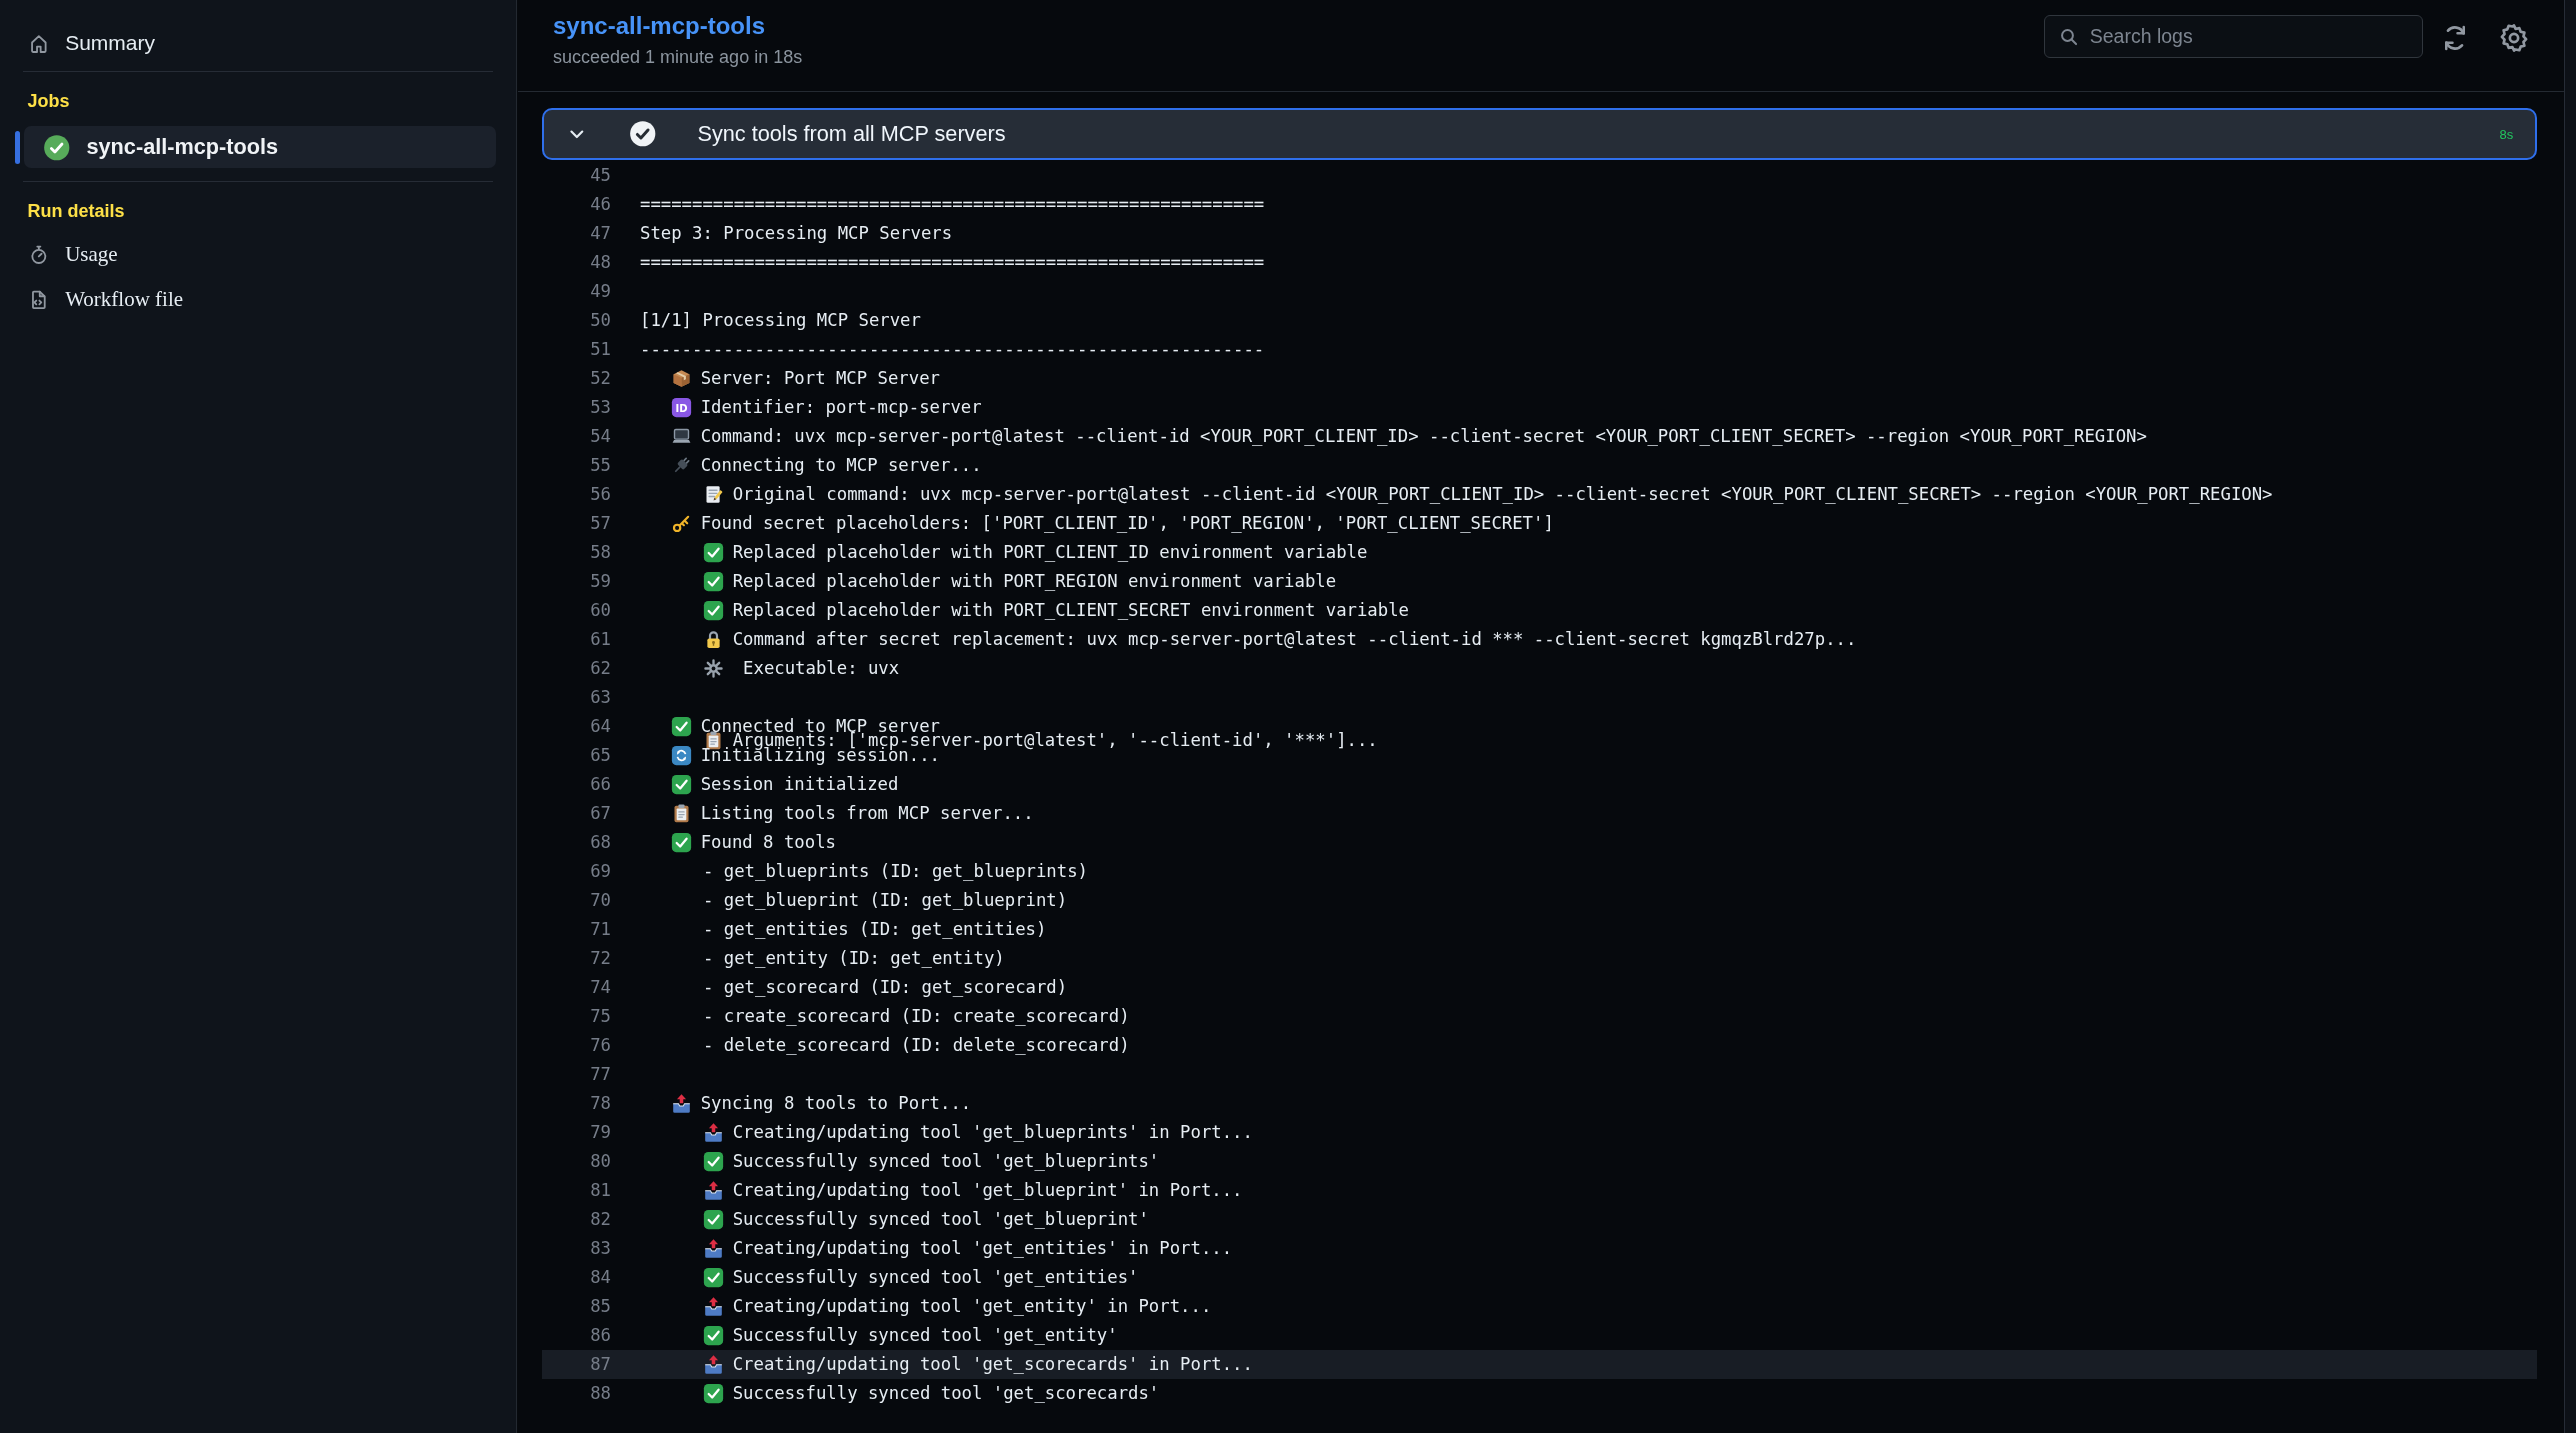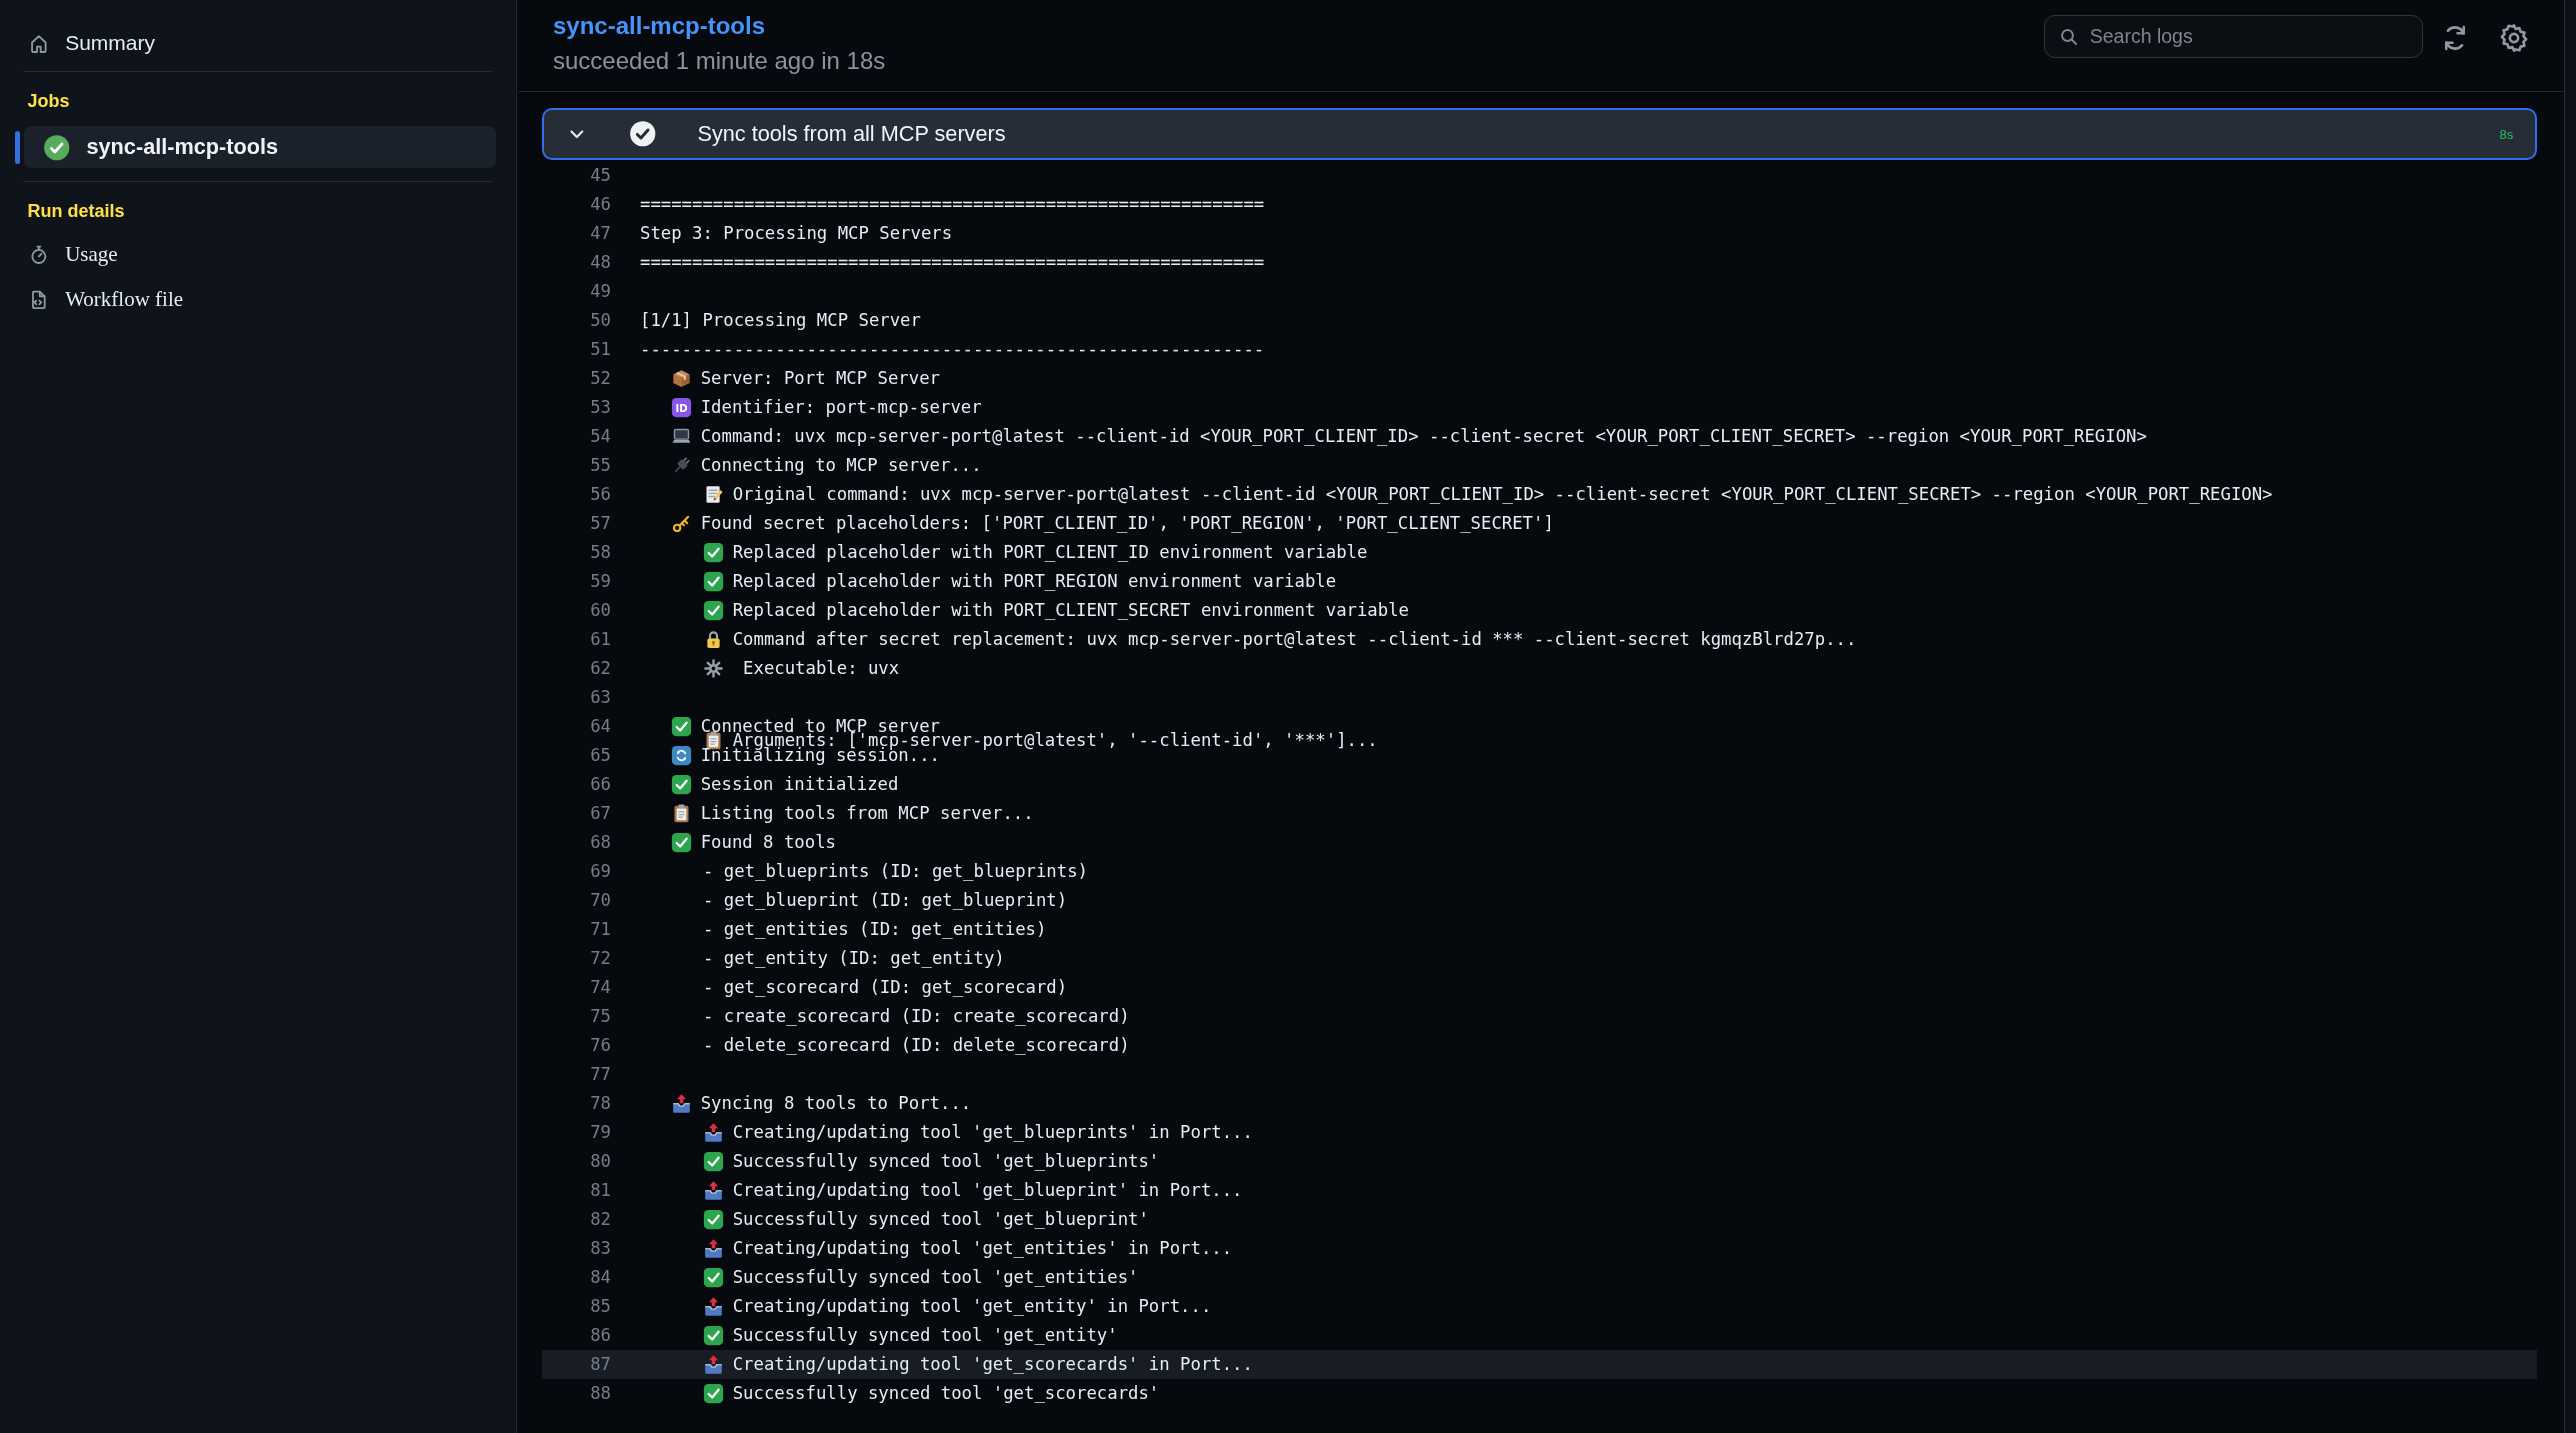--- a/index.html
+++ b/index.html
@@ -23,23 +23,23 @@
               display:flex; align-items:center; padding-left:19px; gap:16px; }
   .job-pill span { color:#f0f3f6; font-size:21.7px; font-weight:600; }
   .rd-items { margin-top:10px;font-family:Liberation Serif, serif; }
   .rd-items .side-item { height:45px; }
 
   
   .main { position:absolute; left:518px; top:0; right:0; bottom:0; background:#06090d; }
   .main-header { position:relative; height:92px; border-bottom:1.4px solid #242a32;
                  padding:11.6px 0 0 35px; }
   .page-title { color:#4793f8; font-size:24px; font-weight:bold; }
-  .page-subtitle { margin-top:7.2px; color:#8b949e; font-size:24px; }
+  .page-subtitle { margin-top:7.2px; color:#8b949e; font-size:18px; }
   .search-box { position:absolute; top:15px; right:153px; width:379px; height:43px;
-                border:1.4px solid #30363d; border-radius:11px; background:#0b0f14;
+                border:1.4px solid #30363d; border-radius:6px; background:#0b0f14;
                 display:flex; align-items:center; padding:0 13px; gap:10px; }
   .search-box input { flex:1; background:transparent; border:none; outline:none;
                       color:#e6edf3; font-size:19.5px; font-family:inherit; }
   .search-box input::placeholder { color:#7d8590; }
   .icon-btn { position:absolute; top:20px; width:35px; height:35px; display:flex;
               align-items:center; justify-content:center; cursor:pointer; }
   .icon-btn.refresh { right:104px; }
   .icon-btn.gear { right:45px; }
 
   .scroll-track { position:absolute; right:0; top:0; bottom:0; width:12.3px;

